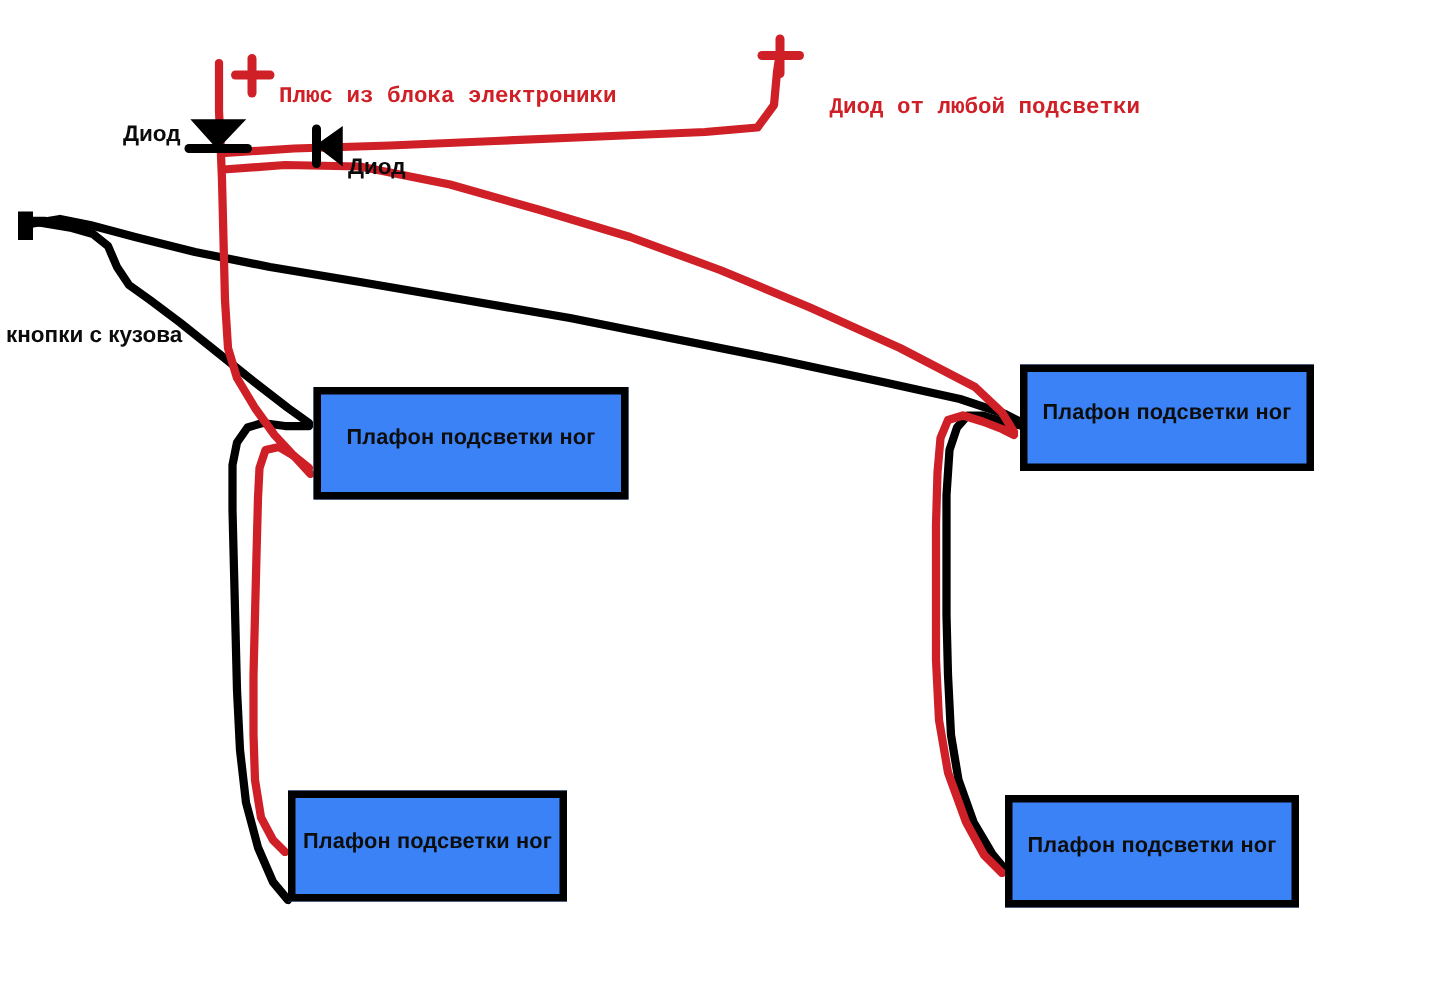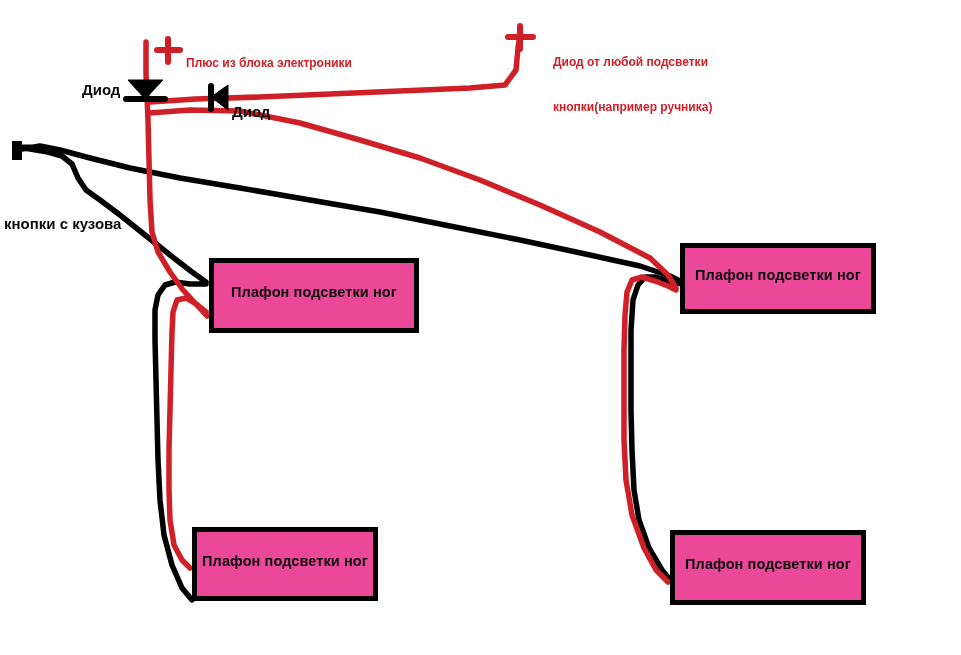--- a/index.html
+++ b/index.html
@@ -5,33 +5,33 @@
 <style>
   html,body{margin:0;padding:0;background:#ffffff;}
   body{
     font-family:"Liberation Sans", sans-serif;
     width:961px;height:655px;overflow:hidden;position:relative;
   }
   #diagram-root{position:relative;width:961px;height:655px;background:#fff;}
   svg#wiring{position:absolute;left:0;top:0;width:961px;height:655px;}
   .lamp-box{
     position:absolute;box-sizing:border-box;
-    border:5px solid #000;background:#ec4899;
+    border:5px solid #000;background:#3b82f6;
   }
   .lamp-label{
     position:absolute;left:0;right:0;
     font-weight:bold;font-size:14.5px;color:#0d0d0d;
     letter-spacing:0.1px;white-space:nowrap;
   }
   .txt{
     position:absolute;font-weight:bold;white-space:pre;
     line-height:1.25;
   }
   .txt-black{color:#0b0b0b;font-size:15px;}
-  .txt-red{color:#cf2027;font-size:12px;}
+  .txt-red{color:#cf2027;font-size:15px;font-family:Liberation Mono, monospace;}
 </style>
 </head>
 <body>
 
 <div id="diagram-root">
 
   <svg id="wiring" viewBox="0 0 961 655">
 
     <g id="negative-wires" fill="none" stroke="#000000" stroke-width="5.5" stroke-linecap="round" stroke-linejoin="round">
       <path d="M22,149 L40,146 L60,150 L90,158 L130,168 L180,178 L240,188 L310,200 L380,212 L450,226 L520,240 L590,255 L640,266 L670,276 L682,282"></path>
@@ -97,16 +97,15 @@
   <div class="txt txt-black" style="left:82px;top:81px;">Диод</div>
 
   <div class="txt txt-black" style="left:232px;top:103px;">Диод</div>
 
   <div class="txt txt-black" style="left:4px;top:215px;">кнопки с кузова</div>
 
   <div class="txt txt-red" style="left:186px;top:56px;">Плюс из блока электроники</div>
 
   <div class="txt txt-red" style="left:553px;top:25px;">
     <div>Диод от любой подсветки</div>
-    <div>кнопки(например ручника)</div>
   </div>
 
 </div>
 
 </body></html>

